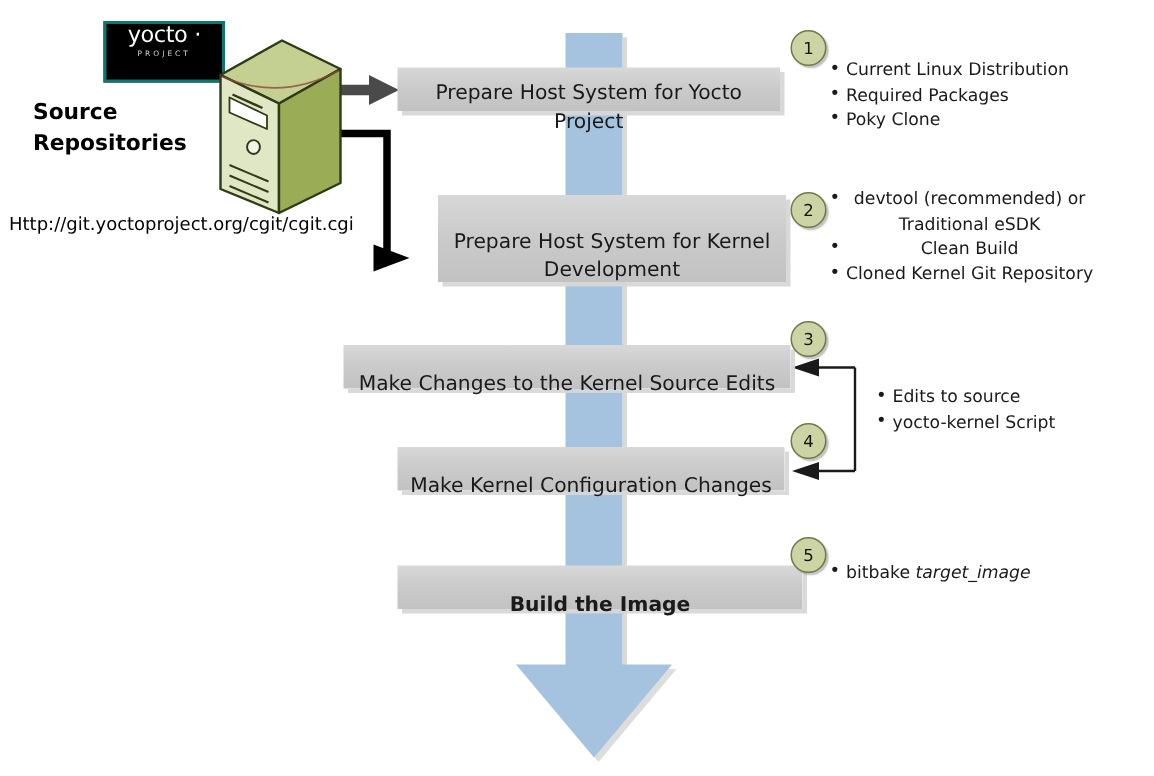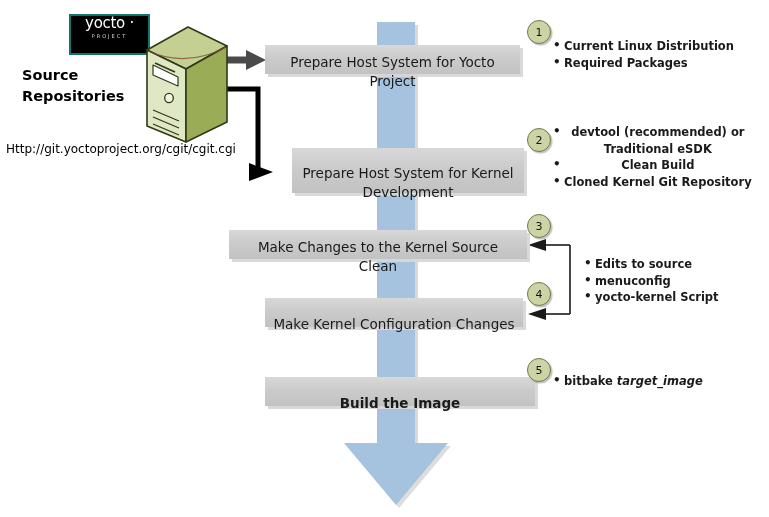--- a/index.html
+++ b/index.html
@@ -72,21 +72,21 @@
     align-items: center;
     justify-content: center;
     text-align: center;
     line-height: 19px;
     box-shadow: 3px 3px 0 rgba(215,215,215,0.95);
     z-index: 5;
   }
   .pbox-label { display: block; padding: 0 8px; margin-top: 24px; }
 
   #box1 { left: 265px; top: 45px;  width: 255px; height: 29px; }
-  #box2 { left: 292px; top: 148px; width: 232px; height: 45px; text-align: center; }
+  #box2 { left: 292px; top: 130px; width: 232px; height: 58px; text-align: center; }
   #box3 { left: 229px; top: 230px; width: 298px; height: 29px; }
   #box4 { left: 265px; top: 298px; width: 258px; height: 29px; }
   #box5 { left: 265px; top: 377px; width: 270px; height: 29px; font-weight: bold; }
 
   
   .step-circle {
     position: absolute;
     width: 22px;
     height: 22px;
     border-radius: 50%;
@@ -109,21 +109,20 @@
   
   .bullets {
     position: absolute;
     font-size: 11.5px;
     line-height: 16.5px;
     color: #1a1a1a;
     list-style: none;
     margin: 0;
     padding: 0;
     z-index: 7;
-    font-weight: bold;
   }
   .bullets li {
     position: relative;
     padding-left: 11px;
     white-space: pre-line;
   }
   .bullets li::before {
     content: "\2022";
     position: absolute;
     left: 0;
@@ -270,50 +269,50 @@
 
   <div id="repo-url">Http://git.yoctoproject.org/cgit/cgit.cgi</div>
 
   <div class="pbox" id="box1">
     <span class="pbox-label">Prepare Host System for Yocto Project</span>
   </div>
   <div class="pbox" id="box2">
     <span class="pbox-label">Prepare Host System for Kernel Development</span>
   </div>
   <div class="pbox" id="box3">
-    <span class="pbox-label">Make Changes to the Kernel Source Clean</span>
+    <span class="pbox-label">Make Changes to the Kernel Source Edits</span>
   </div>
   <div class="pbox" id="box4">
     <span class="pbox-label">Make Kernel Configuration Changes</span>
   </div>
   <div class="pbox" id="box5">
     <span class="pbox-label">Build the Image</span>
   </div>
 
   <div class="step-circle" id="circle1">1</div>
   <div class="step-circle" id="circle2">2</div>
   <div class="step-circle" id="circle3">3</div>
   <div class="step-circle" id="circle4">4</div>
   <div class="step-circle" id="circle5">5</div>
 
   <ul class="bullets" id="bullets1">
     <li>Current Linux Distribution</li>
     <li>Required Packages</li>
+    <li>Poky Clone</li>
   </ul>
 
   <ul class="bullets" id="bullets2">
     <li>devtool (recommended) or
 Traditional eSDK</li>
     <li>Clean Build</li>
     <li>Cloned Kernel Git Repository</li>
   </ul>
 
   <ul class="bullets" id="bullets3">
     <li>Edits to source</li>
-    <li>menuconfig</li>
     <li>yocto-kernel Script</li>
   </ul>
 
   <ul class="bullets" id="bullets5">
     <li><span>bitbake </span><em>target_image</em></li>
   </ul>
 
 </div>
 
 </body></html>

